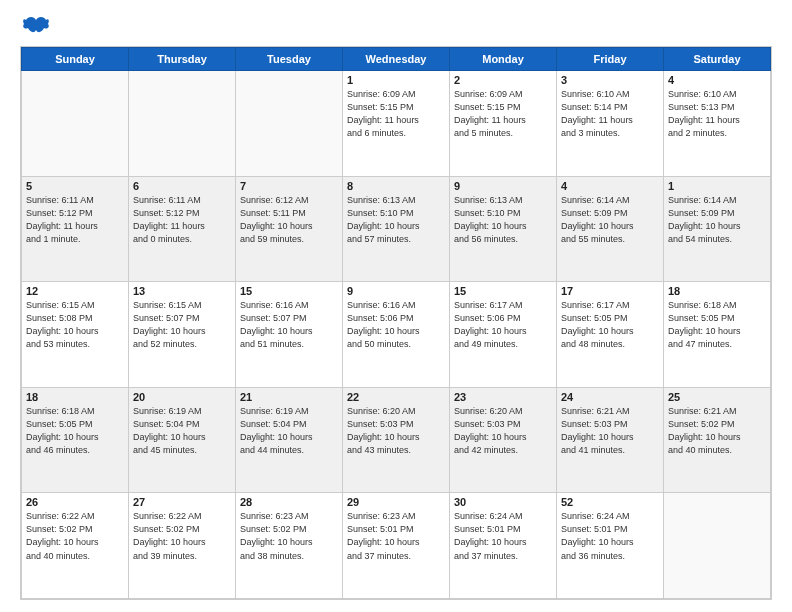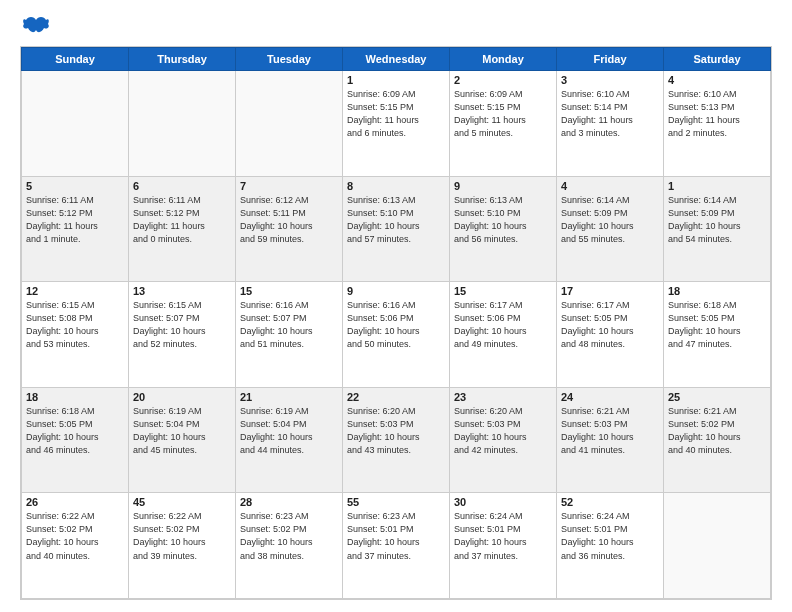--- a/index.html
+++ b/index.html
@@ -322,35 +322,35 @@
           </tr>
           <tr>
             <td>
               <span class="day-number">26</span>
               <div class="day-info" style="white-space: pre-line;">Sunrise: 6:22 AM
 Sunset: 5:02 PM
 Daylight: 10 hours
 and 40 minutes.</div>
             </td>
             <td>
-              <span class="day-number">45</span>
+              <span class="day-number">27</span>
               <div class="day-info" style="white-space: pre-line;">Sunrise: 6:22 AM
 Sunset: 5:02 PM
 Daylight: 10 hours
 and 39 minutes.</div>
             </td>
             <td>
               <span class="day-number">28</span>
               <div class="day-info" style="white-space: pre-line;">Sunrise: 6:23 AM
 Sunset: 5:02 PM
 Daylight: 10 hours
 and 38 minutes.</div>
             </td>
             <td>
-              <span class="day-number">55</span>
+              <span class="day-number">29</span>
               <div class="day-info" style="white-space: pre-line;">Sunrise: 6:23 AM
 Sunset: 5:01 PM
 Daylight: 10 hours
 and 37 minutes.</div>
             </td>
             <td>
               <span class="day-number">30</span>
               <div class="day-info" style="white-space: pre-line;">Sunrise: 6:24 AM
 Sunset: 5:01 PM
 Daylight: 10 hours

